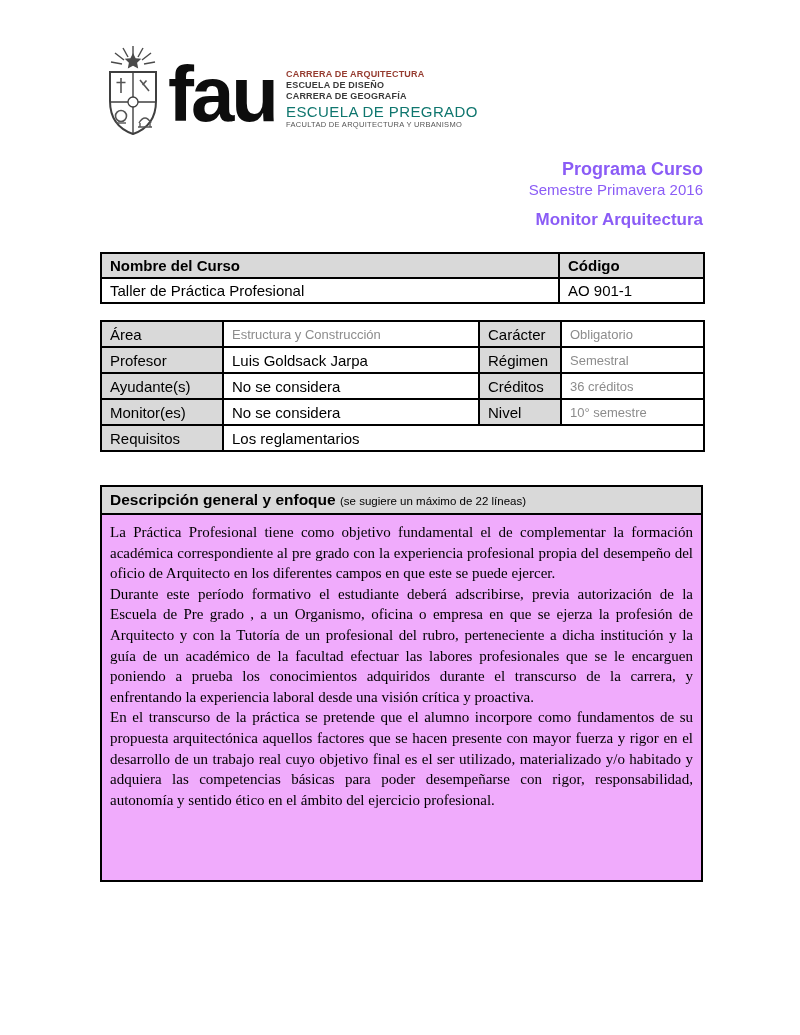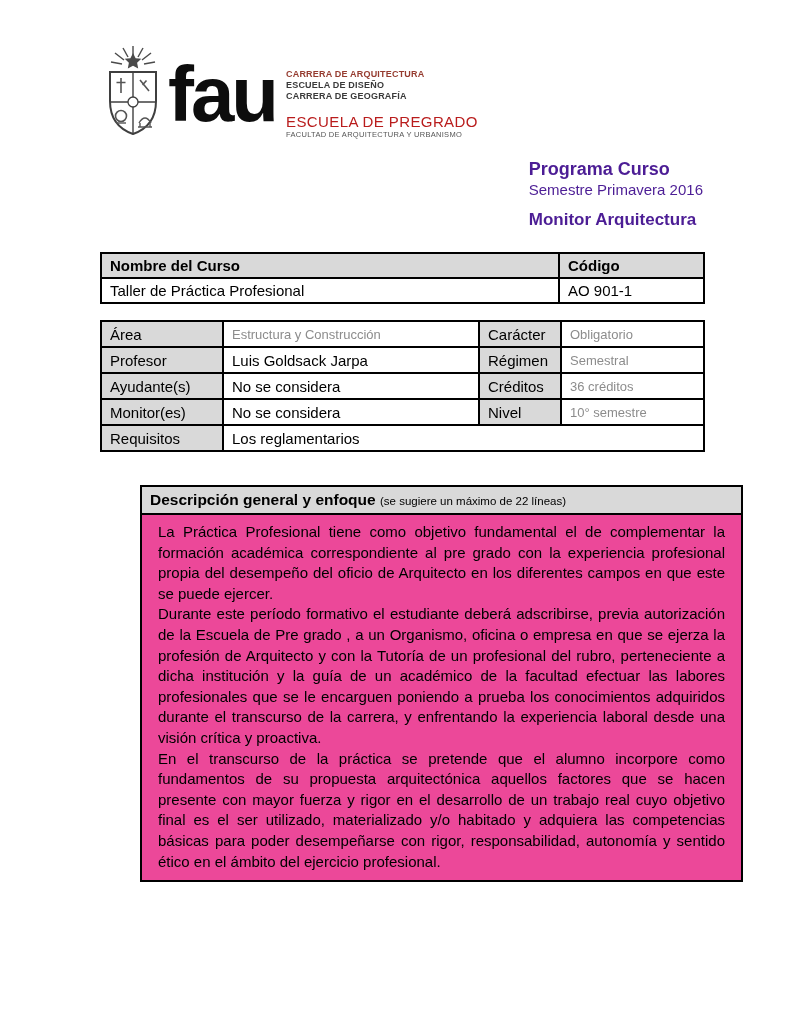--- a/index.html
+++ b/index.html
@@ -12,51 +12,51 @@
   
   .logo { position:absolute; left:102px; top:45px; display:flex; align-items:flex-start; }
   .logo-seal { width:62px; height:92px; }
   .logo-wordmark {
     font-size:78px; font-weight:bold; color:#0d0d0d; line-height:70px;
     letter-spacing:-3px; margin:14px 10px 0 4px;
   }
   .logo-textblock { margin-top:24px; }
   .logo-career { font-size:9px; font-weight:bold; line-height:11px; color:#3a3a3a; letter-spacing:0.2px; }
   .logo-career.red { color:#963c30; }
-  .logo-school { font-size:15px; color:#b91c1c; letter-spacing:0.4px; margin-top:12px; line-height:16px; }
+  .logo-school { font-size:15px; color:#0f766e; letter-spacing:0.4px; margin-top:2px; line-height:16px; }
   .logo-faculty { font-size:7.5px; color:#555; letter-spacing:0.3px; line-height:9px; }
 
   
-  .doc-header { position:absolute; right:97px; top:158px; color:#4c1d95; }
+  .doc-header { position:absolute; right:97px; top:158px; text-align:right; color:#8b5cf6; }
   .doc-title { font-size:18px; font-weight:bold; line-height:22px; }
   .doc-semester { font-size:15px; line-height:19px; }
   .doc-career { font-size:17px; font-weight:bold; margin-top:11px; }
 
   
   table { border-collapse:collapse; table-layout:fixed; }
   td { border:2px solid #000; font-size:15px; padding:1px 8px; overflow:hidden; white-space:nowrap; }
   .gray-bg { background:#d9d9d9; }
   .bold { font-weight:bold; }
   .muted { color:#8c8c8c; font-size:13px; }
 
   .course-table { position:absolute; left:100px; top:252px; width:603px; }
   .course-table td { height:21px;margin-left:28px; }
 
   .details-table { position:absolute; left:100px; top:320px; width:603px; }
   .details-table td { height:22px;margin-top:16px; }
 
   
-  .section { position:absolute; left:100px; width:603px; border:2px solid #000; box-sizing:border-box; background:#ec4899;margin-left:40px; }
+  .section { position:absolute; left:100px; width:603px; border:2px solid #000; box-sizing:border-box; background:#f0abfc; }
   .section-header {
     background:#d9d9d9; border-bottom:2px solid #000;
     font-weight:bold; font-size:15.5px; padding:4px 8px 3px 8px; line-height:18px;
   }
   .section-note { font-weight:normal; font-size:11.5px; }
   .desc-section { top:485px; height:397px; }
-  .desc-content { padding:7px 16px; font-size:15px; line-height:20.6px; text-align:justify; }
+  .desc-content { padding:7px 8px; font-size:15px; line-height:20.6px; text-align:justify;font-family:Liberation Serif, serif; }
   .desc-content p { margin:0; }
   .req-section { top:903px; height:64px; }
   .req-content { padding:8px 8px; font-size:15px; }
 </style>
 </head>
 <body>
 
 <div class="page">
 
   <div class="logo">

